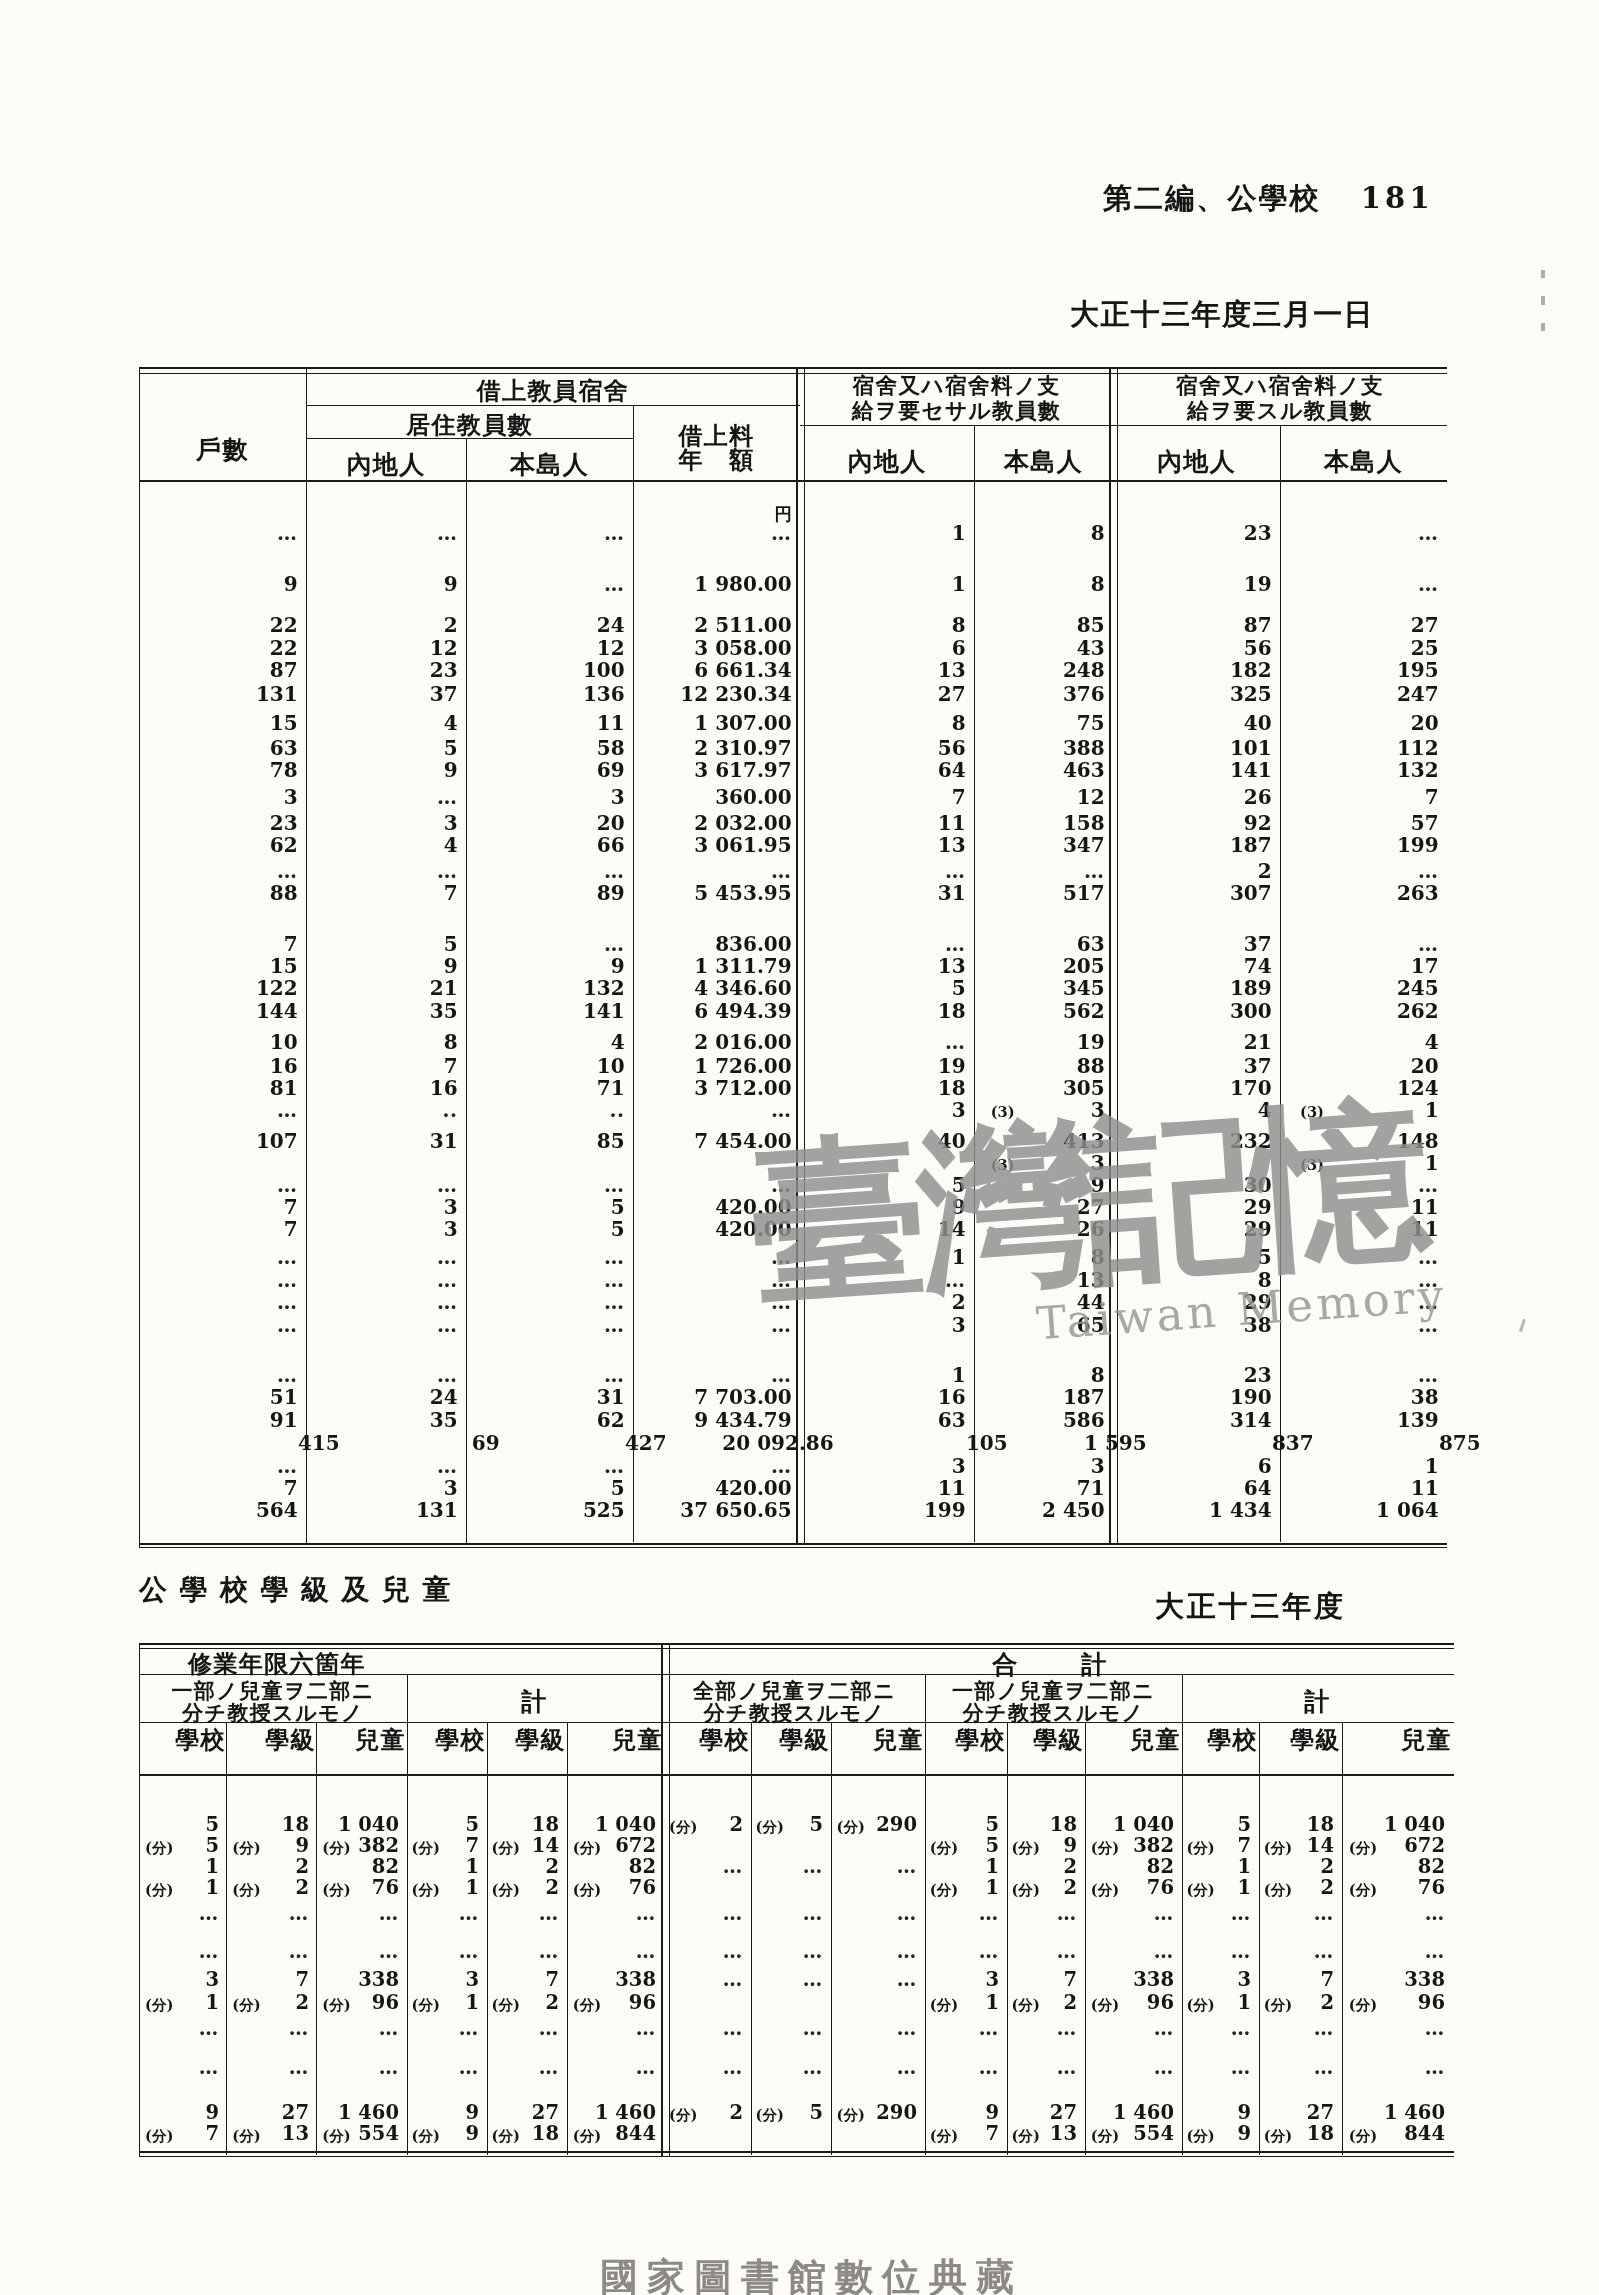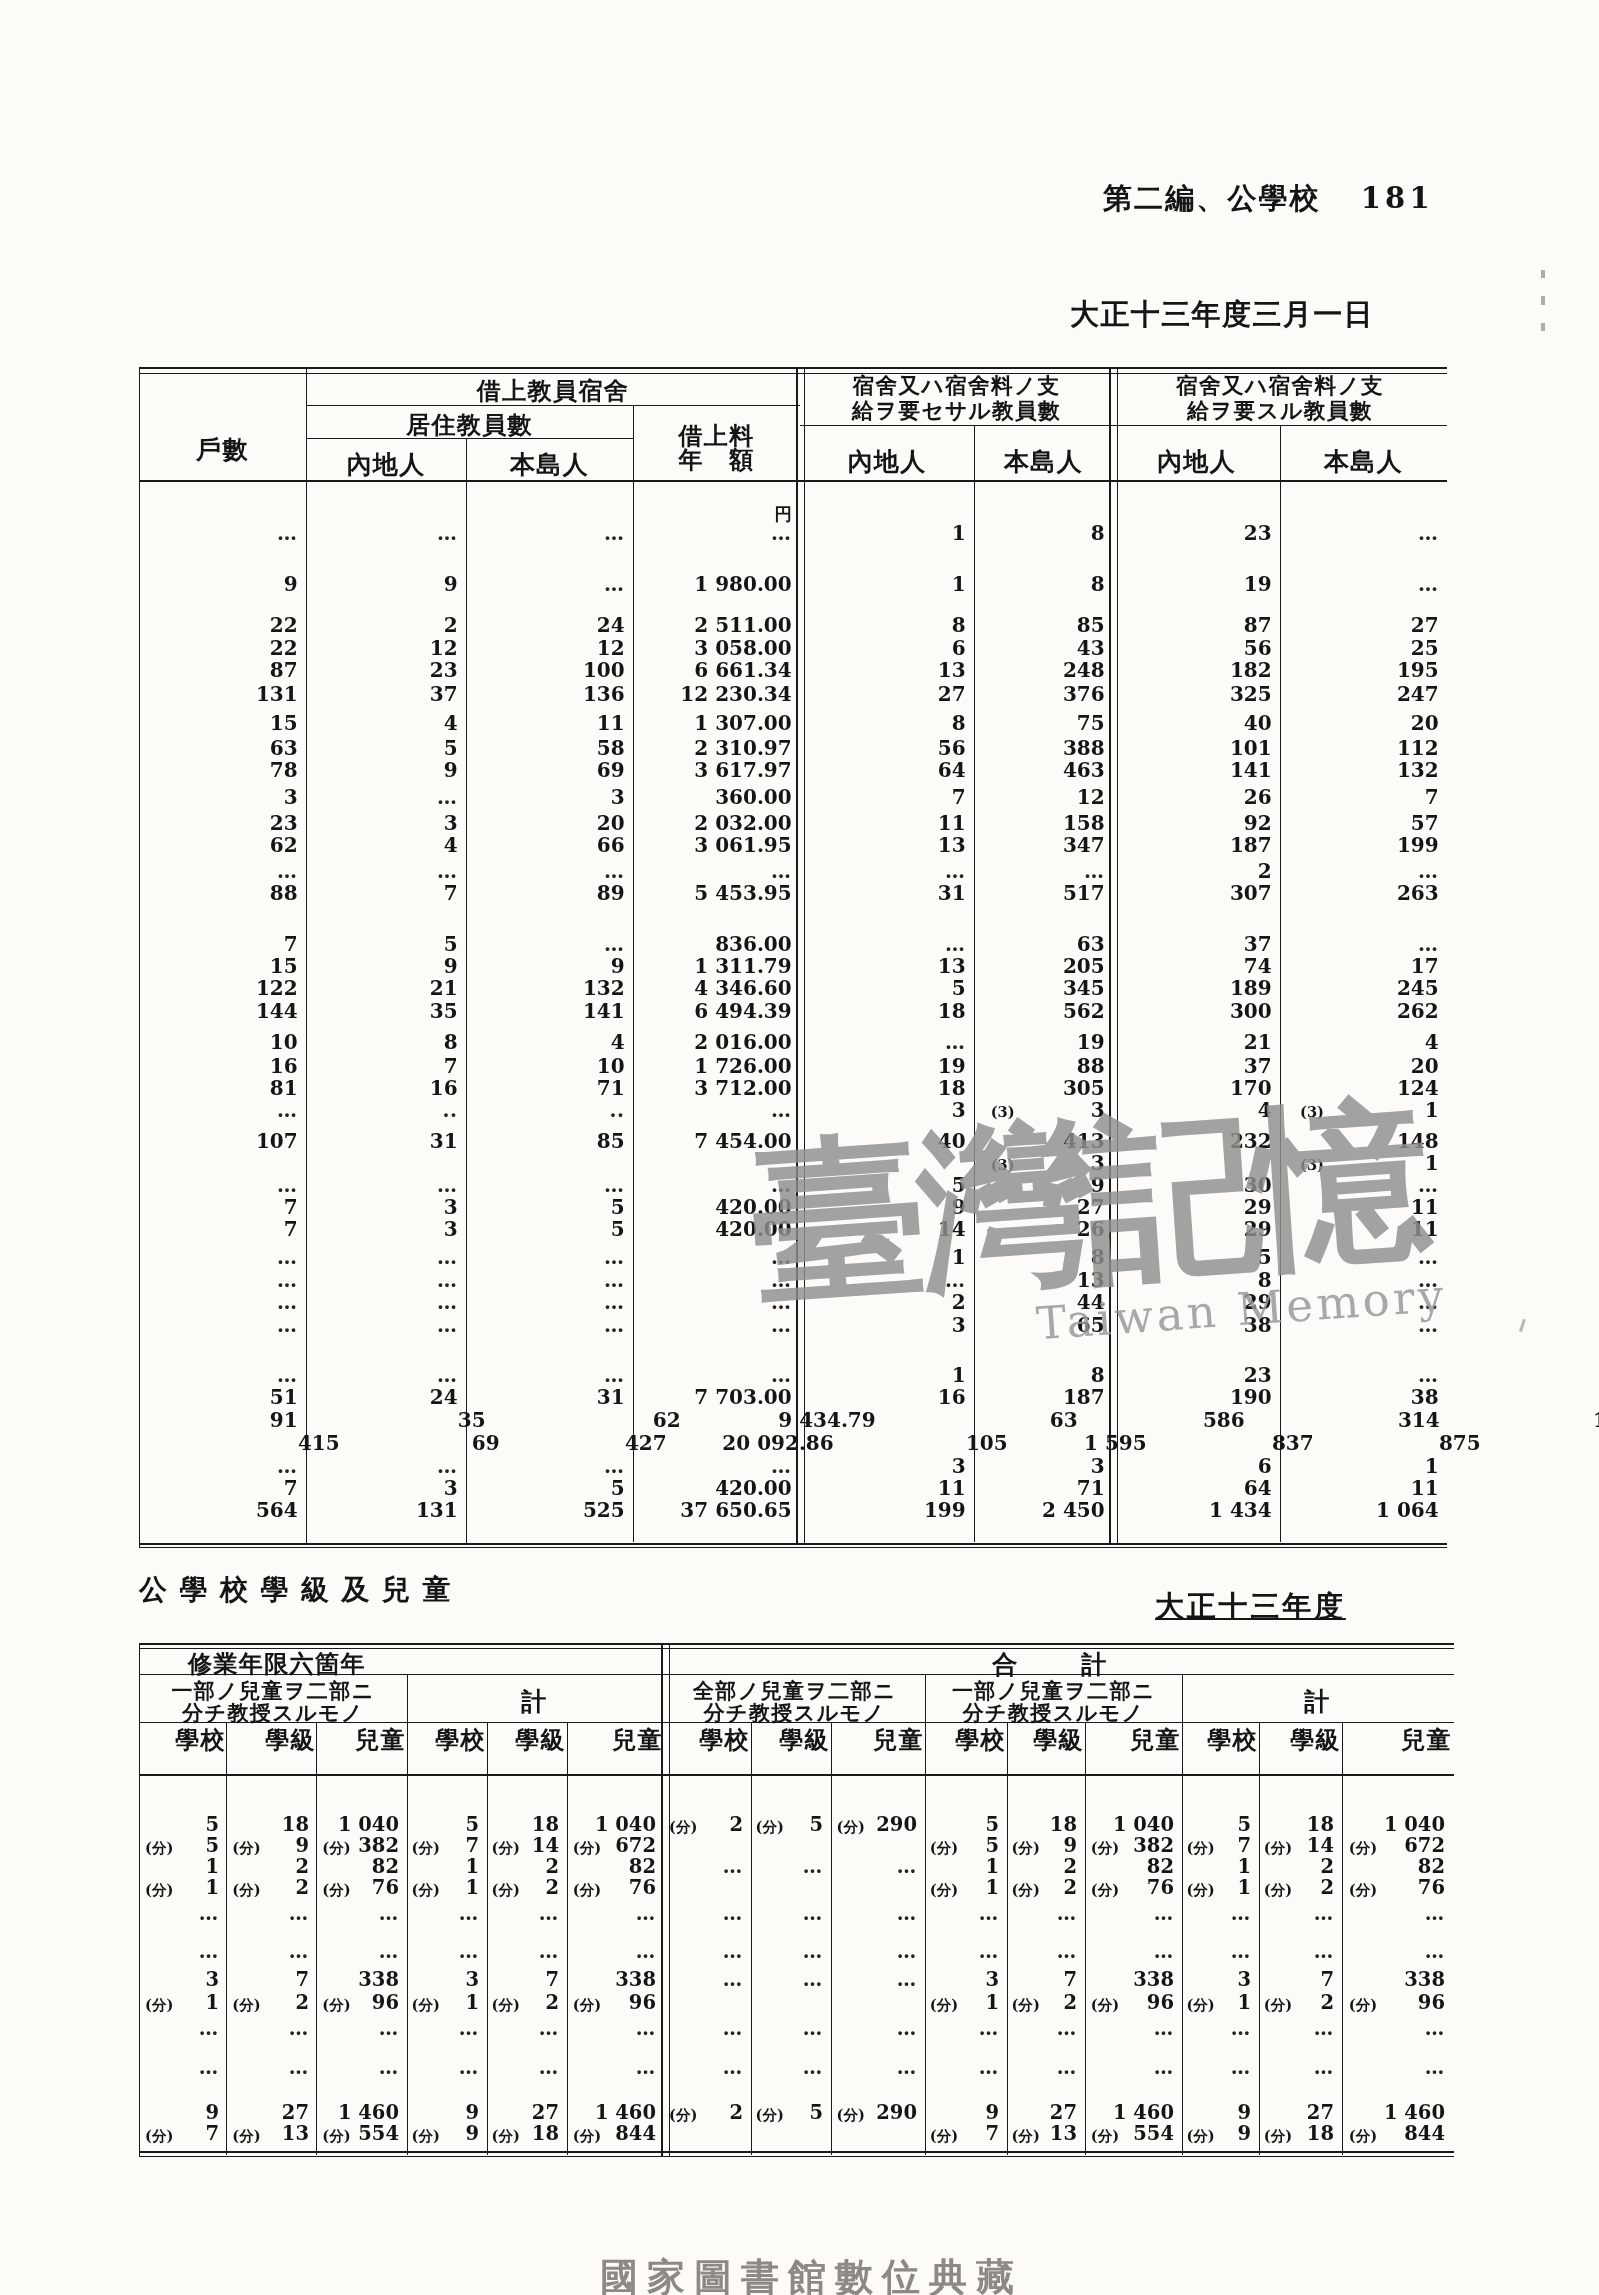--- a/index.html
+++ b/index.html
@@ -4,21 +4,21 @@
 <style>
   html,body{margin:0;padding:0;background:#e8e6e1;}
   .page{position:relative;width:1600px;height:2295px;background:#fcfbf7;overflow:hidden;
         font-family:"DejaVu Serif","Liberation Serif",serif;color:#171513;}
   
   .running-head{position:absolute;left:1103px;top:179px;font-size:29px;font-weight:700;letter-spacing:2.1px;}
   .running-head .pgnum{margin-left:40px;letter-spacing:4.2px;}
   .t1title{position:absolute;left:205px;top:266px;font-size:45px;font-weight:700;letter-spacing:118px;white-space:nowrap;}
   .t1date{position:absolute;left:1070px;top:295px;font-size:29px;font-weight:700;letter-spacing:1.4px;}
   .t2title{position:absolute;left:139px;top:1571px;font-size:28px;font-weight:700;letter-spacing:12.5px;white-space:nowrap;}
-  .t2date{position:absolute;left:1155px;top:1587px;font-size:29px;font-weight:700;letter-spacing:2.8px;text-decoration:underline;}
+  .t2date{position:absolute;left:1155px;top:1587px;font-size:29px;font-weight:700;letter-spacing:2.8px;}
   .stamp{position:absolute;left:600px;top:2252px;font-size:38px;letter-spacing:9px;color:#8d8a85;font-weight:700;}
   
   .table1{position:absolute;left:139px;top:367px;width:1308px;height:1183px;z-index:1;}
   .table2{position:absolute;left:139px;top:1643px;width:1315px;height:518px;z-index:1;}
   .hl{position:absolute;height:1.4px;background:#1c1a18;}
   .hl.th{height:2.1px;}
   .vl{position:absolute;width:1.4px;background:#1c1a18;}
   .vl.dbl{width:5.6px;background:transparent;border-left:2.1px solid #1c1a18;border-right:1.4px solid #1c1a18;}
   .h{position:absolute;text-align:center;font-size:24px;font-weight:700;letter-spacing:1.4px;white-space:nowrap;}
   .yen{position:absolute;left:494px;width:159px;top:135px;text-align:right;font-size:17.4px;font-weight:700;}
@@ -415,21 +415,21 @@
         <div class="t1row">
           <div class="cell">51</div>
           <div class="cell">24</div>
           <div class="cell">31</div>
           <div class="cell">7 703.00</div>
           <div class="cell">16</div>
           <div class="cell">187</div>
           <div class="cell">190</div>
           <div class="cell">38</div>
         </div>
-        <div class="t1row" style="margin-top: 0.7px; gap: 28px;">
+        <div class="t1row" style="margin-top: 0.7px;">
           <div class="cell">91</div>
           <div class="cell">35</div>
           <div class="cell">62</div>
           <div class="cell">9 434.79</div>
           <div class="cell">63</div>
           <div class="cell">586</div>
           <div class="cell">314</div>
           <div class="cell">139</div>
         </div>
         <div class="t1row" style="margin-top: 0.7px; margin-left: 42px;">

